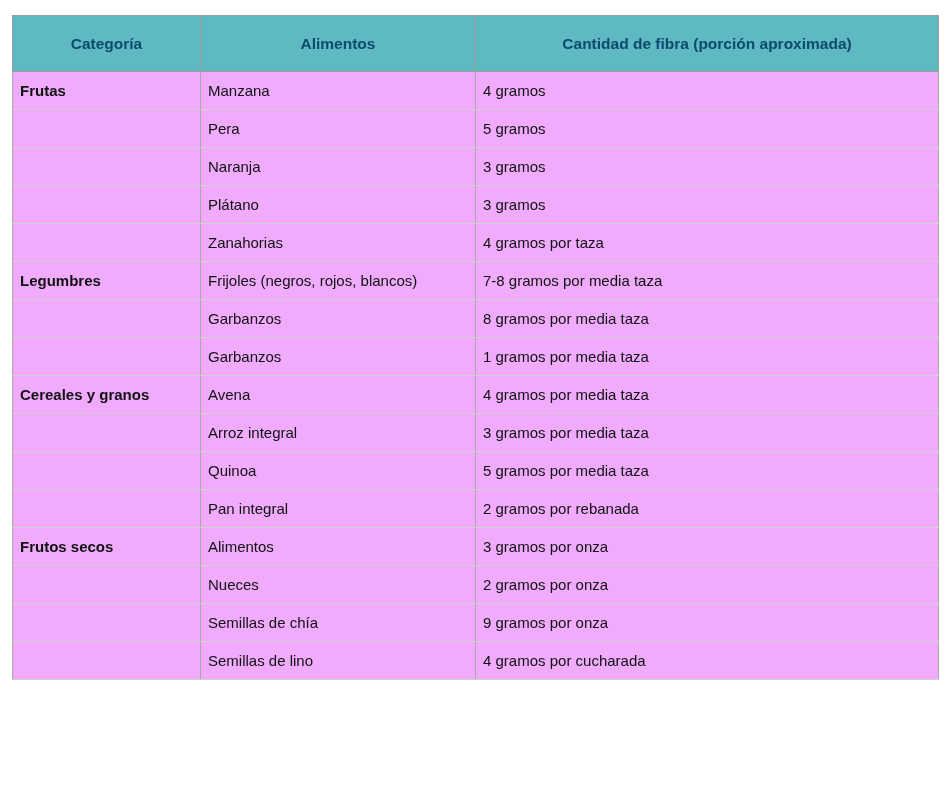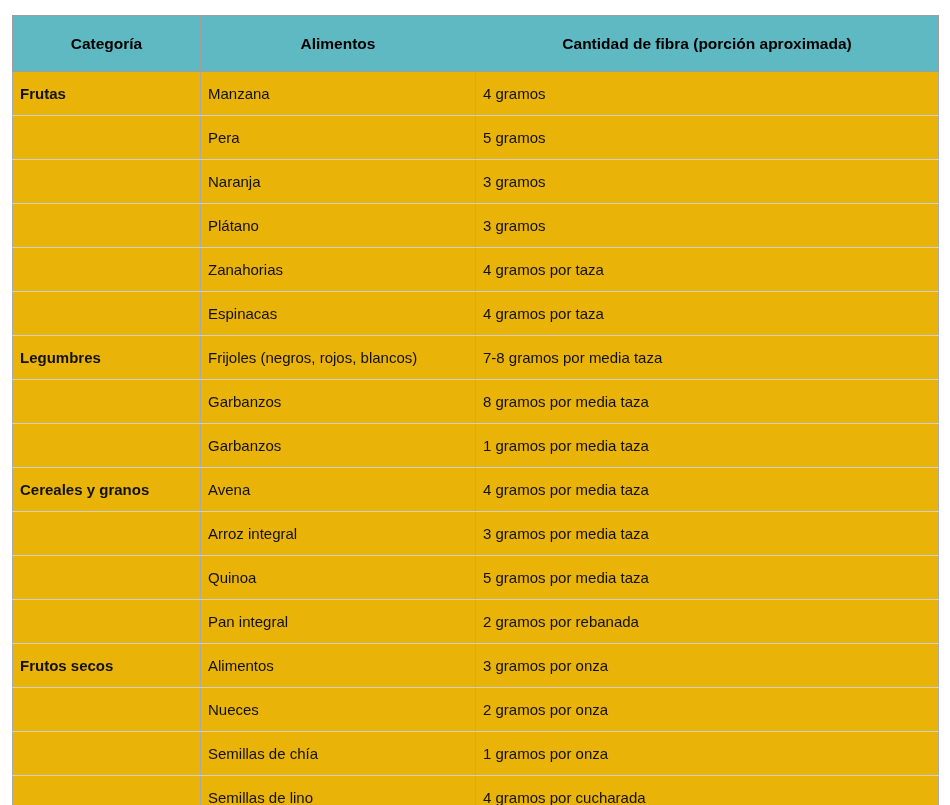--- a/index.html
+++ b/index.html
@@ -17,40 +17,40 @@
     border-collapse: collapse;
     width: 926px;
     table-layout: fixed;
     border: 1.5px solid #8f8f8f;
   }
   table.fiber-table col.c1 { width: 188px; }
   table.fiber-table col.c2 { width: 275px; }
   table.fiber-table col.c3 { width: 463px; }
   table.fiber-table th {
     background: #5fb9c2;
-    color: #000000;
+    color: #0c4a6e;
     font-weight: bold;
     font-size: 15.5px;
     text-align: center;
     vertical-align: middle;
     height: 56px;
     border: 1px solid #9e9e9e;
     padding: 2px 6px;
   }
   table.fiber-table td {
     font-size: 15px;
     color: #111111;
     vertical-align: middle;
-    height: 44px;
+    height: 38px;
     padding: 2px 6px 2px 7px;
     border-top: 1px solid #cfcfcf;
     border-bottom: 1px solid #cfcfcf;
     border-left: 1px solid #a8a8a8;
     border-right: 1px solid #a8a8a8;
-    background: #eab308;
+    background: #f0abfc;
     white-space: nowrap;
     overflow: hidden;
   }
   table.fiber-table td.cat {
     font-weight: bold;
   }
 </style>
 </head>
 <body>
 
@@ -88,25 +88,20 @@
           <td class="cat"></td>
           <td>Plátano</td>
           <td>3 gramos</td>
         </tr>
         <tr>
           <td class="cat"></td>
           <td>Zanahorias</td>
           <td>4 gramos por taza</td>
         </tr>
         <tr>
-          <td class="cat"></td>
-          <td>Espinacas</td>
-          <td>4 gramos por taza</td>
-        </tr>
-        <tr>
           <td class="cat">Legumbres</td>
           <td>Frijoles (negros, rojos, blancos)</td>
           <td>7-8 gramos por media taza</td>
         </tr>
         <tr>
           <td class="cat"></td>
           <td>Garbanzos</td>
           <td>8 gramos por media taza</td>
         </tr>
         <tr>
@@ -140,21 +135,21 @@
           <td>3 gramos por onza</td>
         </tr>
         <tr>
           <td class="cat"></td>
           <td>Nueces</td>
           <td>2 gramos por onza</td>
         </tr>
         <tr>
           <td class="cat"></td>
           <td>Semillas de chía</td>
-          <td>1 gramos por onza</td>
+          <td>9 gramos por onza</td>
         </tr>
         <tr>
           <td class="cat"></td>
           <td>Semillas de lino</td>
           <td>4 gramos por cucharada</td>
         </tr>
       </tbody>
   </table>
 </div>
 

